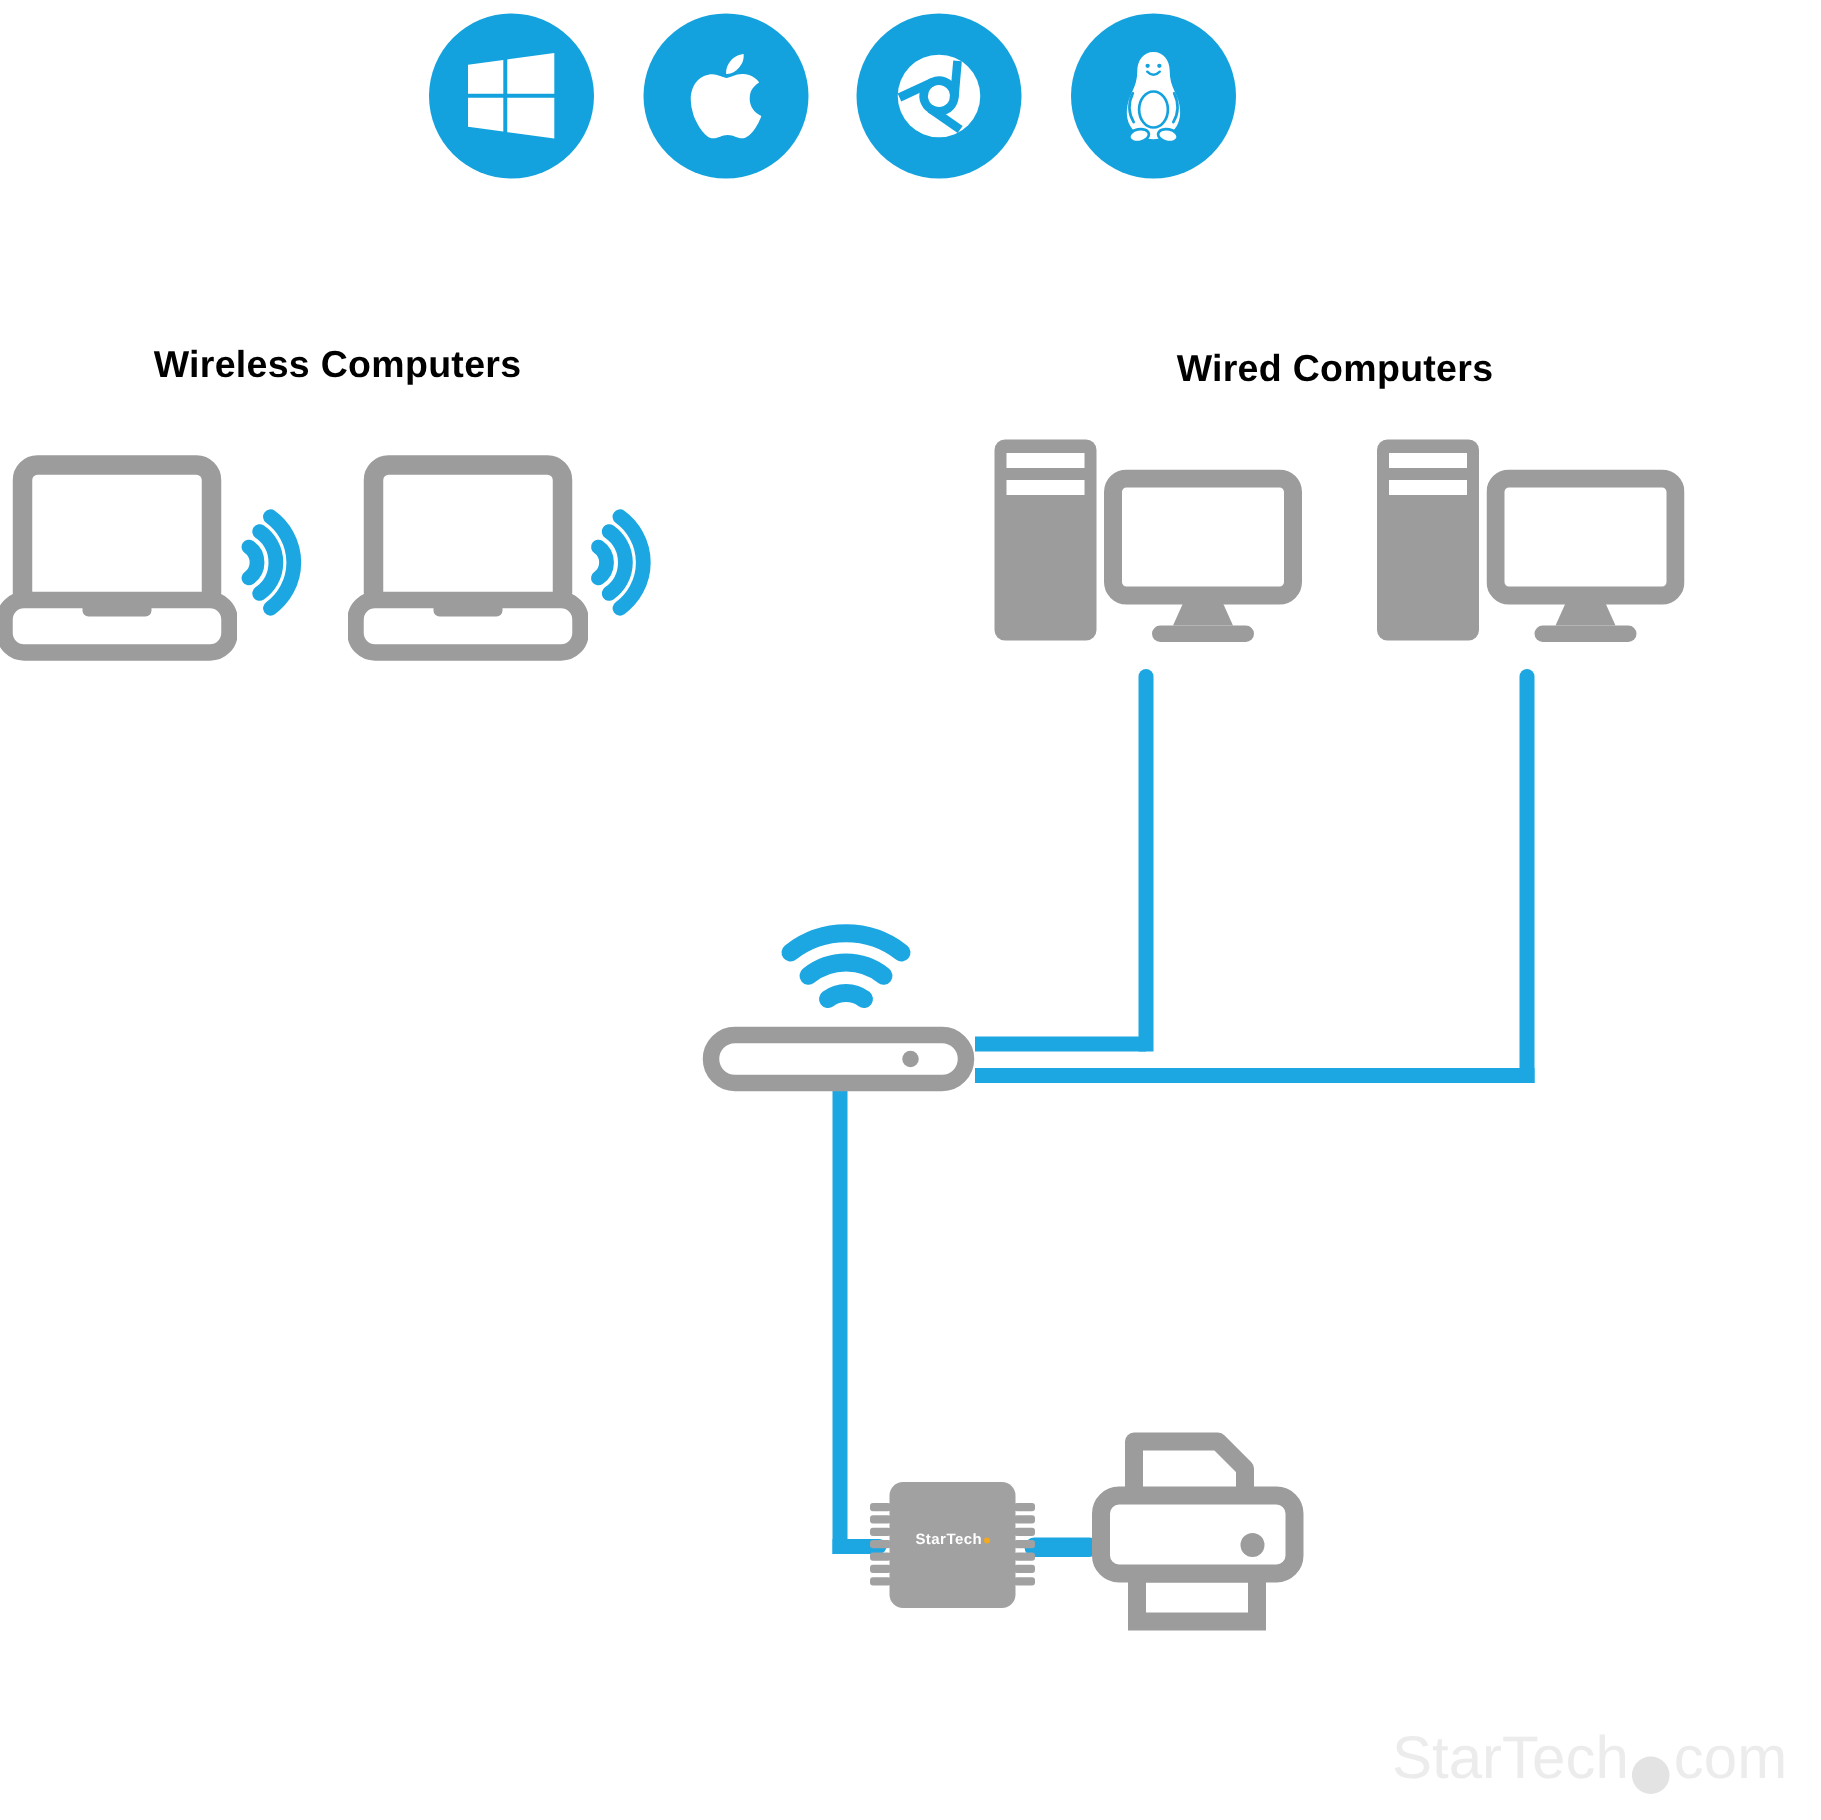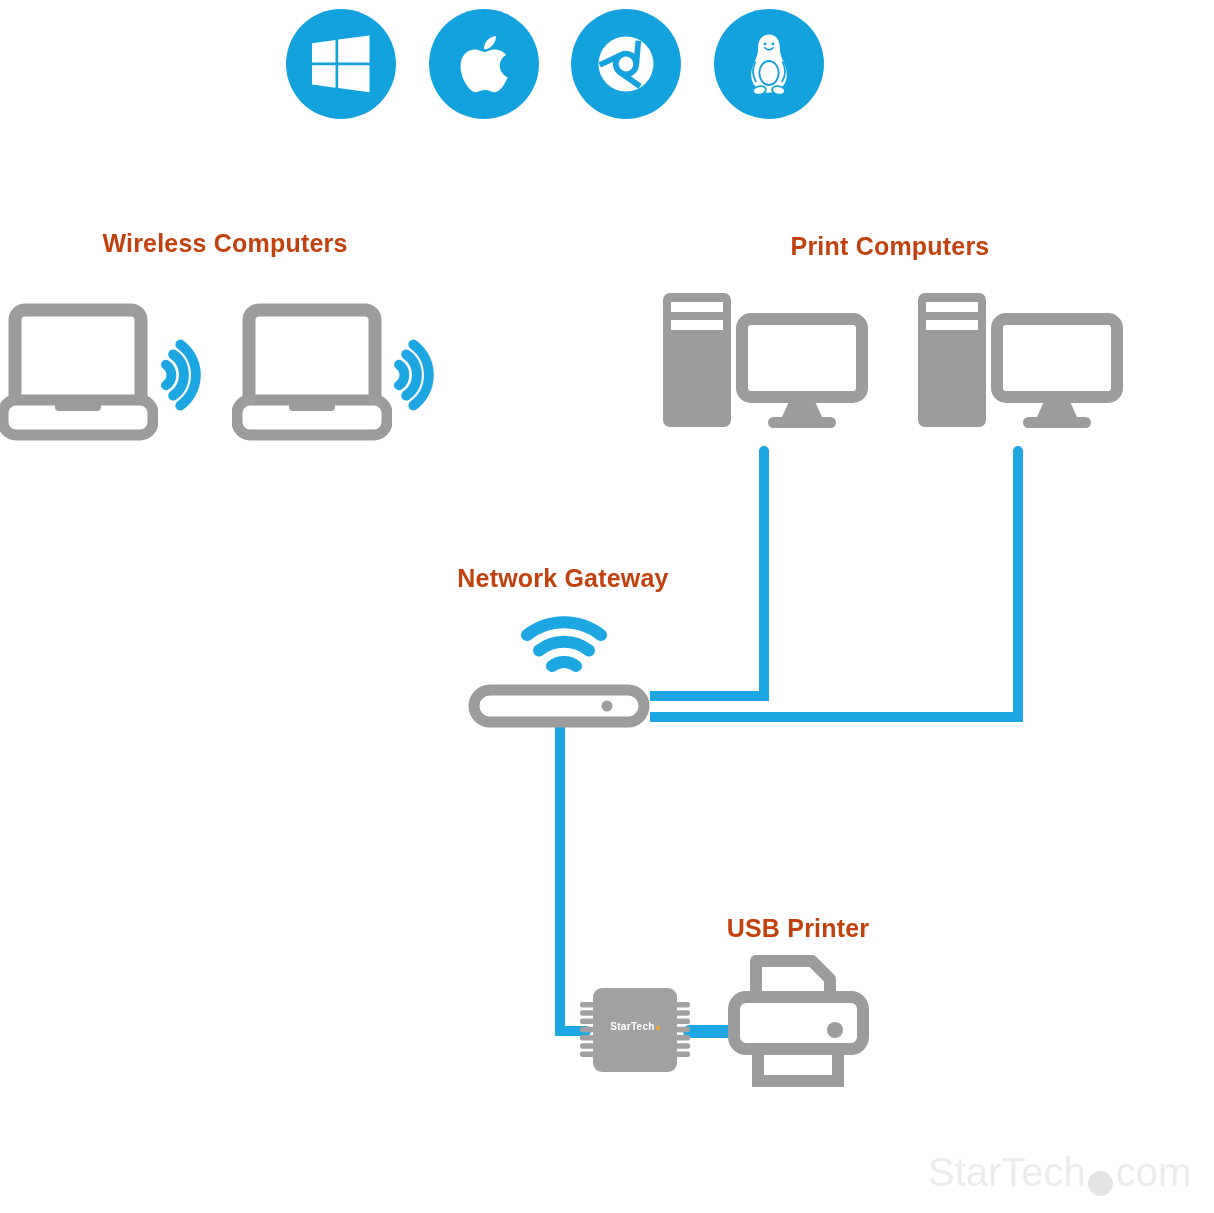--- a/index.html
+++ b/index.html
@@ -3,21 +3,21 @@
 <meta charset="utf-8">
 <style>
   html,body { margin:0; padding:0; background:#ffffff; }
   .canvas {
     position:relative; width:1214px; height:1213px; background:#ffffff;
     font-family:"Liberation Sans", sans-serif; overflow:hidden;
   }
   .abs { position:absolute; }
   .label {
     position:absolute; text-align:center; font-weight:bold;
-    font-size:25px; color:#c2410c; letter-spacing:0.2px; white-space:nowrap;
+    font-size:25px; color:#000000; letter-spacing:0.2px; white-space:nowrap;
   }
   .platform-circle {
     position:absolute; width:110px; height:110px; border-radius:50%;
     background:#14A2DE; display:flex; align-items:center; justify-content:center;
   }
   .line { position:absolute; background:#1CA7E2; }
   .server-brand {
     position:absolute; left:593px; top:1021px; width:84px; text-align:center;
     font-size:10px; color:#ffffff; font-weight:bold; letter-spacing:0.3px;
     display:flex; align-items:baseline; justify-content:center;
@@ -69,23 +69,21 @@
       <path d="M73,50 Q81,67 72,82" fill="none" stroke="#14A2DE" stroke-width="3" stroke-linecap="round"></path>
       <circle cx="43.5" cy="19.5" r="2.4" fill="#14A2DE"></circle>
       <circle cx="56.5" cy="19.5" r="2.4" fill="#14A2DE"></circle>
       <path d="M43,26 Q50,33 57,26" fill="none" stroke="#14A2DE" stroke-width="2.6" stroke-linecap="round"></path>
       <ellipse cx="34" cy="97" rx="11" ry="7" fill="#ffffff" stroke="#14A2DE" stroke-width="3" transform="rotate(-12 34 97)"></ellipse>
       <ellipse cx="66" cy="97" rx="11" ry="7" fill="#ffffff" stroke="#14A2DE" stroke-width="3" transform="rotate(12 66 97)"></ellipse>
     </svg>
   </div>
 
   <div class="label" style="left:75px; top:229px; width:300px;">Wireless Computers</div>
-  <div class="label" style="left:740px; top:232px; width:300px;">Print Computers</div>
-  <div class="label" style="left:413px; top:564px; width:300px;">Network Gateway</div>
-  <div class="label" style="left:648px; top:914px; width:300px;">USB Printer</div>
+  <div class="label" style="left:740px; top:232px; width:300px;">Wired Computers</div>
 
   <div class="line" style="left:759px; top:446px; width:10px; height:255px; border-radius:5px 5px 0 0;"></div>
   <div class="line" style="left:650px; top:691px; width:114px; height:10px;"></div>
   <div class="line" style="left:1013px; top:446px; width:10px; height:276px; border-radius:5px 5px 0 0;"></div>
   <div class="line" style="left:650px; top:712px; width:373px; height:10px;"></div>
   <div class="line" style="left:555px; top:724px; width:10px; height:312px;"></div>
   <div class="line" style="left:555px; top:1026px; width:36px; height:10px; border-radius:0 5px 5px 0;"></div>
   <div class="line" style="left:683px; top:1025px; width:50px; height:13px; border-radius:7px;"></div>
 
   <svg class="abs" style="left:-2px; top:303px;" width="160" height="138" viewBox="0 0 160 138">

